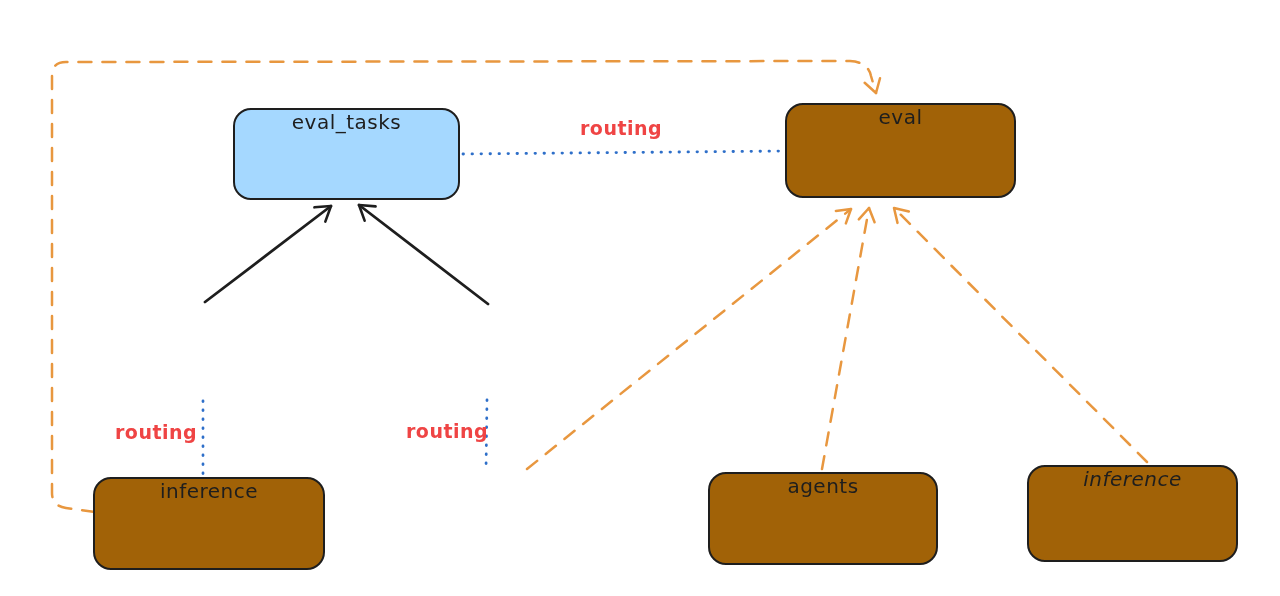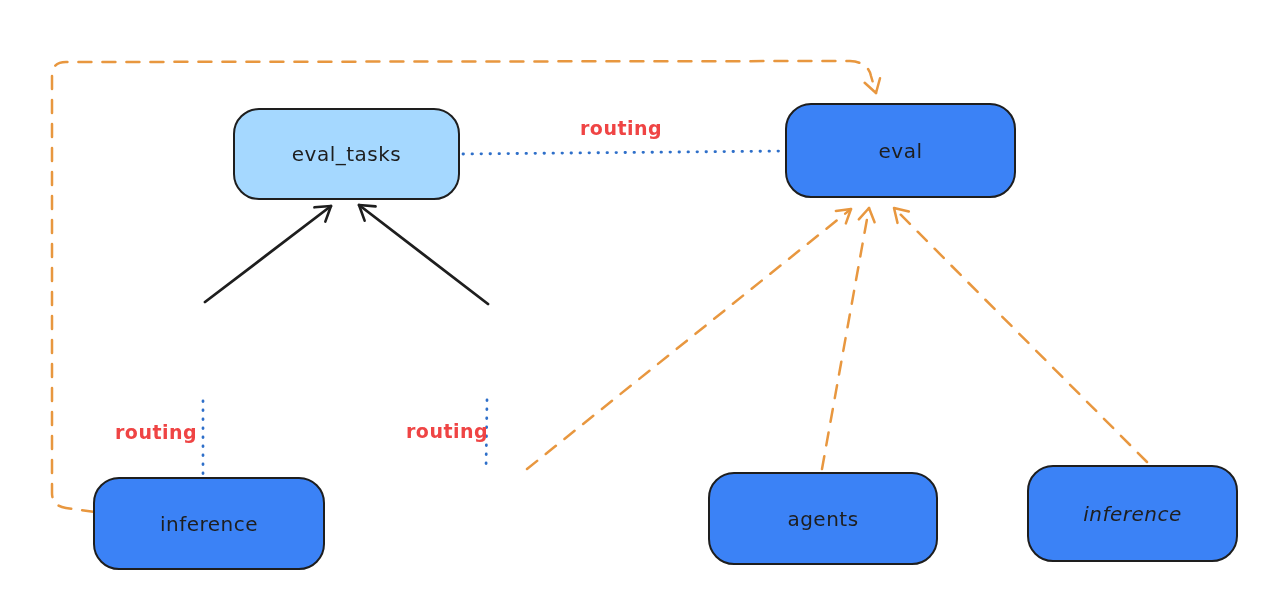--- a/index.html
+++ b/index.html
@@ -13,31 +13,31 @@
   }
   .edges-svg {
     position: absolute;
     left: 0; top: 0;
     width: 1280px; height: 596px;
     pointer-events: none;
   }
   .node {
     position: absolute;
     border: 2.6px solid #1e1e1e;
-    border-radius: 26px;
+    border-radius: 18px;
     display: flex;
-    align-items: center;
+    align-items: flex-start;
     justify-content: center;
     box-sizing: border-box;
     font-size: 20px;
     color: #1e1e1e;
     letter-spacing: 0.5px;
   }
   .node-blue  { background: #a5d8ff; }
-  .node-green { background: #3b82f6; }
+  .node-green { background: #a16207; }
   .edge-label {
     position: absolute;
     font-size: 19px;
     font-weight: bold;
     color: #ef4444;
     letter-spacing: 0.5px;
     white-space: nowrap;
   }
 </style>
 </head>

